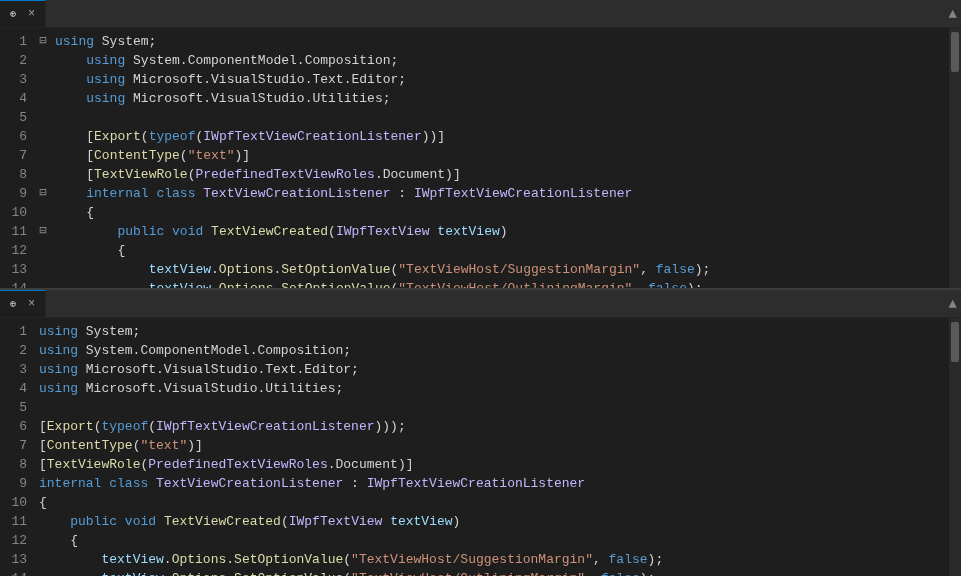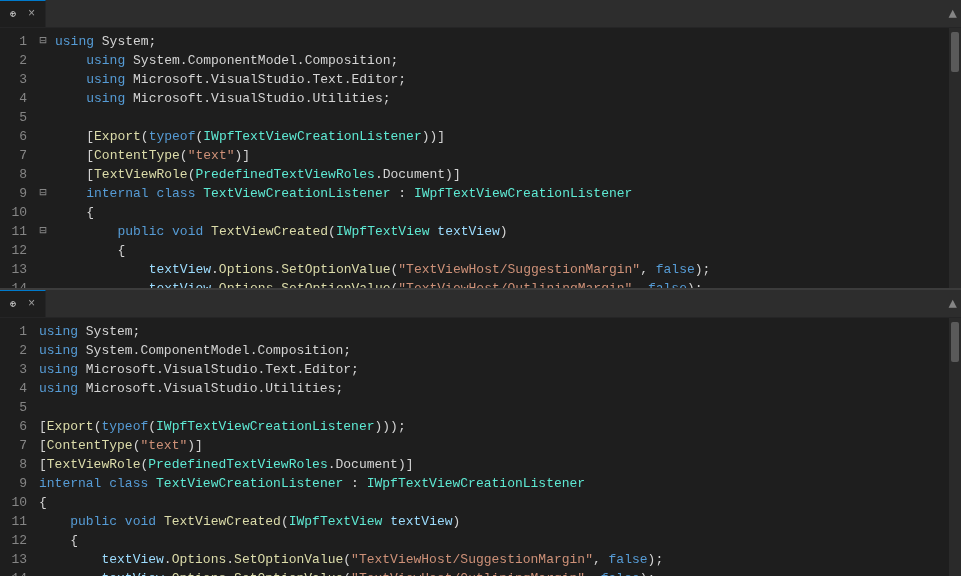--- a/index.html
+++ b/index.html
@@ -89,21 +89,21 @@
       display: flex;
       align-items: flex-start;
     }
 
     
     .kw-blue { color: #569cd6; }       
     .str-orange { color: #ce9178; }    
     .attr-yellow { color: #dcdcaa; }   
     .attr-light { color: #9cdcfe; }
     .ns-text { color: #d4d4d4; }
-    .class-name { color: #5eead4; }
+    .class-name { color: #c4b5fd; }
 
     .right-scroll {
       width: 12px;
       background: #2a2a2a;
       flex-shrink: 0;
     }
 
     .pane-wrapper {
       display: flex;
       flex-direction: column;

